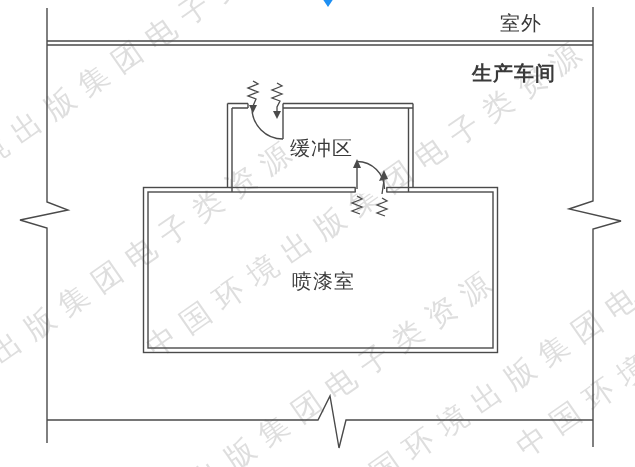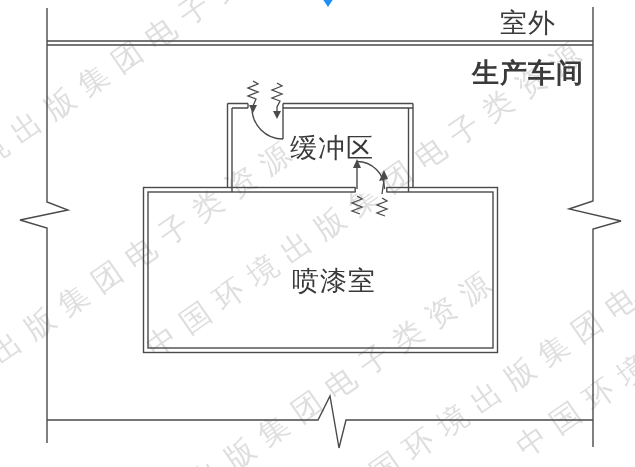--- a/index.html
+++ b/index.html
@@ -12,21 +12,21 @@
   .wm{
     position:absolute;white-space:nowrap;
     font-size:30px;letter-spacing:11px;color:#c4c4c4;opacity:.55;
     transform:rotate(-35deg);transform-origin:0 50%;
     font-family:"Liberation Serif","DejaVu Serif",serif;
   }
   
   .svg-layer{position:absolute;left:0;top:0;z-index:2;}
   
   .lbl{
-    position:absolute;z-index:3;font-size:27px;line-height:22px;color:#3a3a3a;
+    position:absolute;z-index:3;font-size:20px;line-height:22px;color:#3a3a3a;
     white-space:nowrap;letter-spacing:1px;
   }
   .lbl-outdoor{left:500px;top:12px;}
   .lbl-workshop{left:472px;top:62px;font-weight:bold;}
   .lbl-buffer{left:290px;top:137px;}
   .lbl-paint{left:292px;top:270px;}
 </style>
 </head>
 <body>
 

